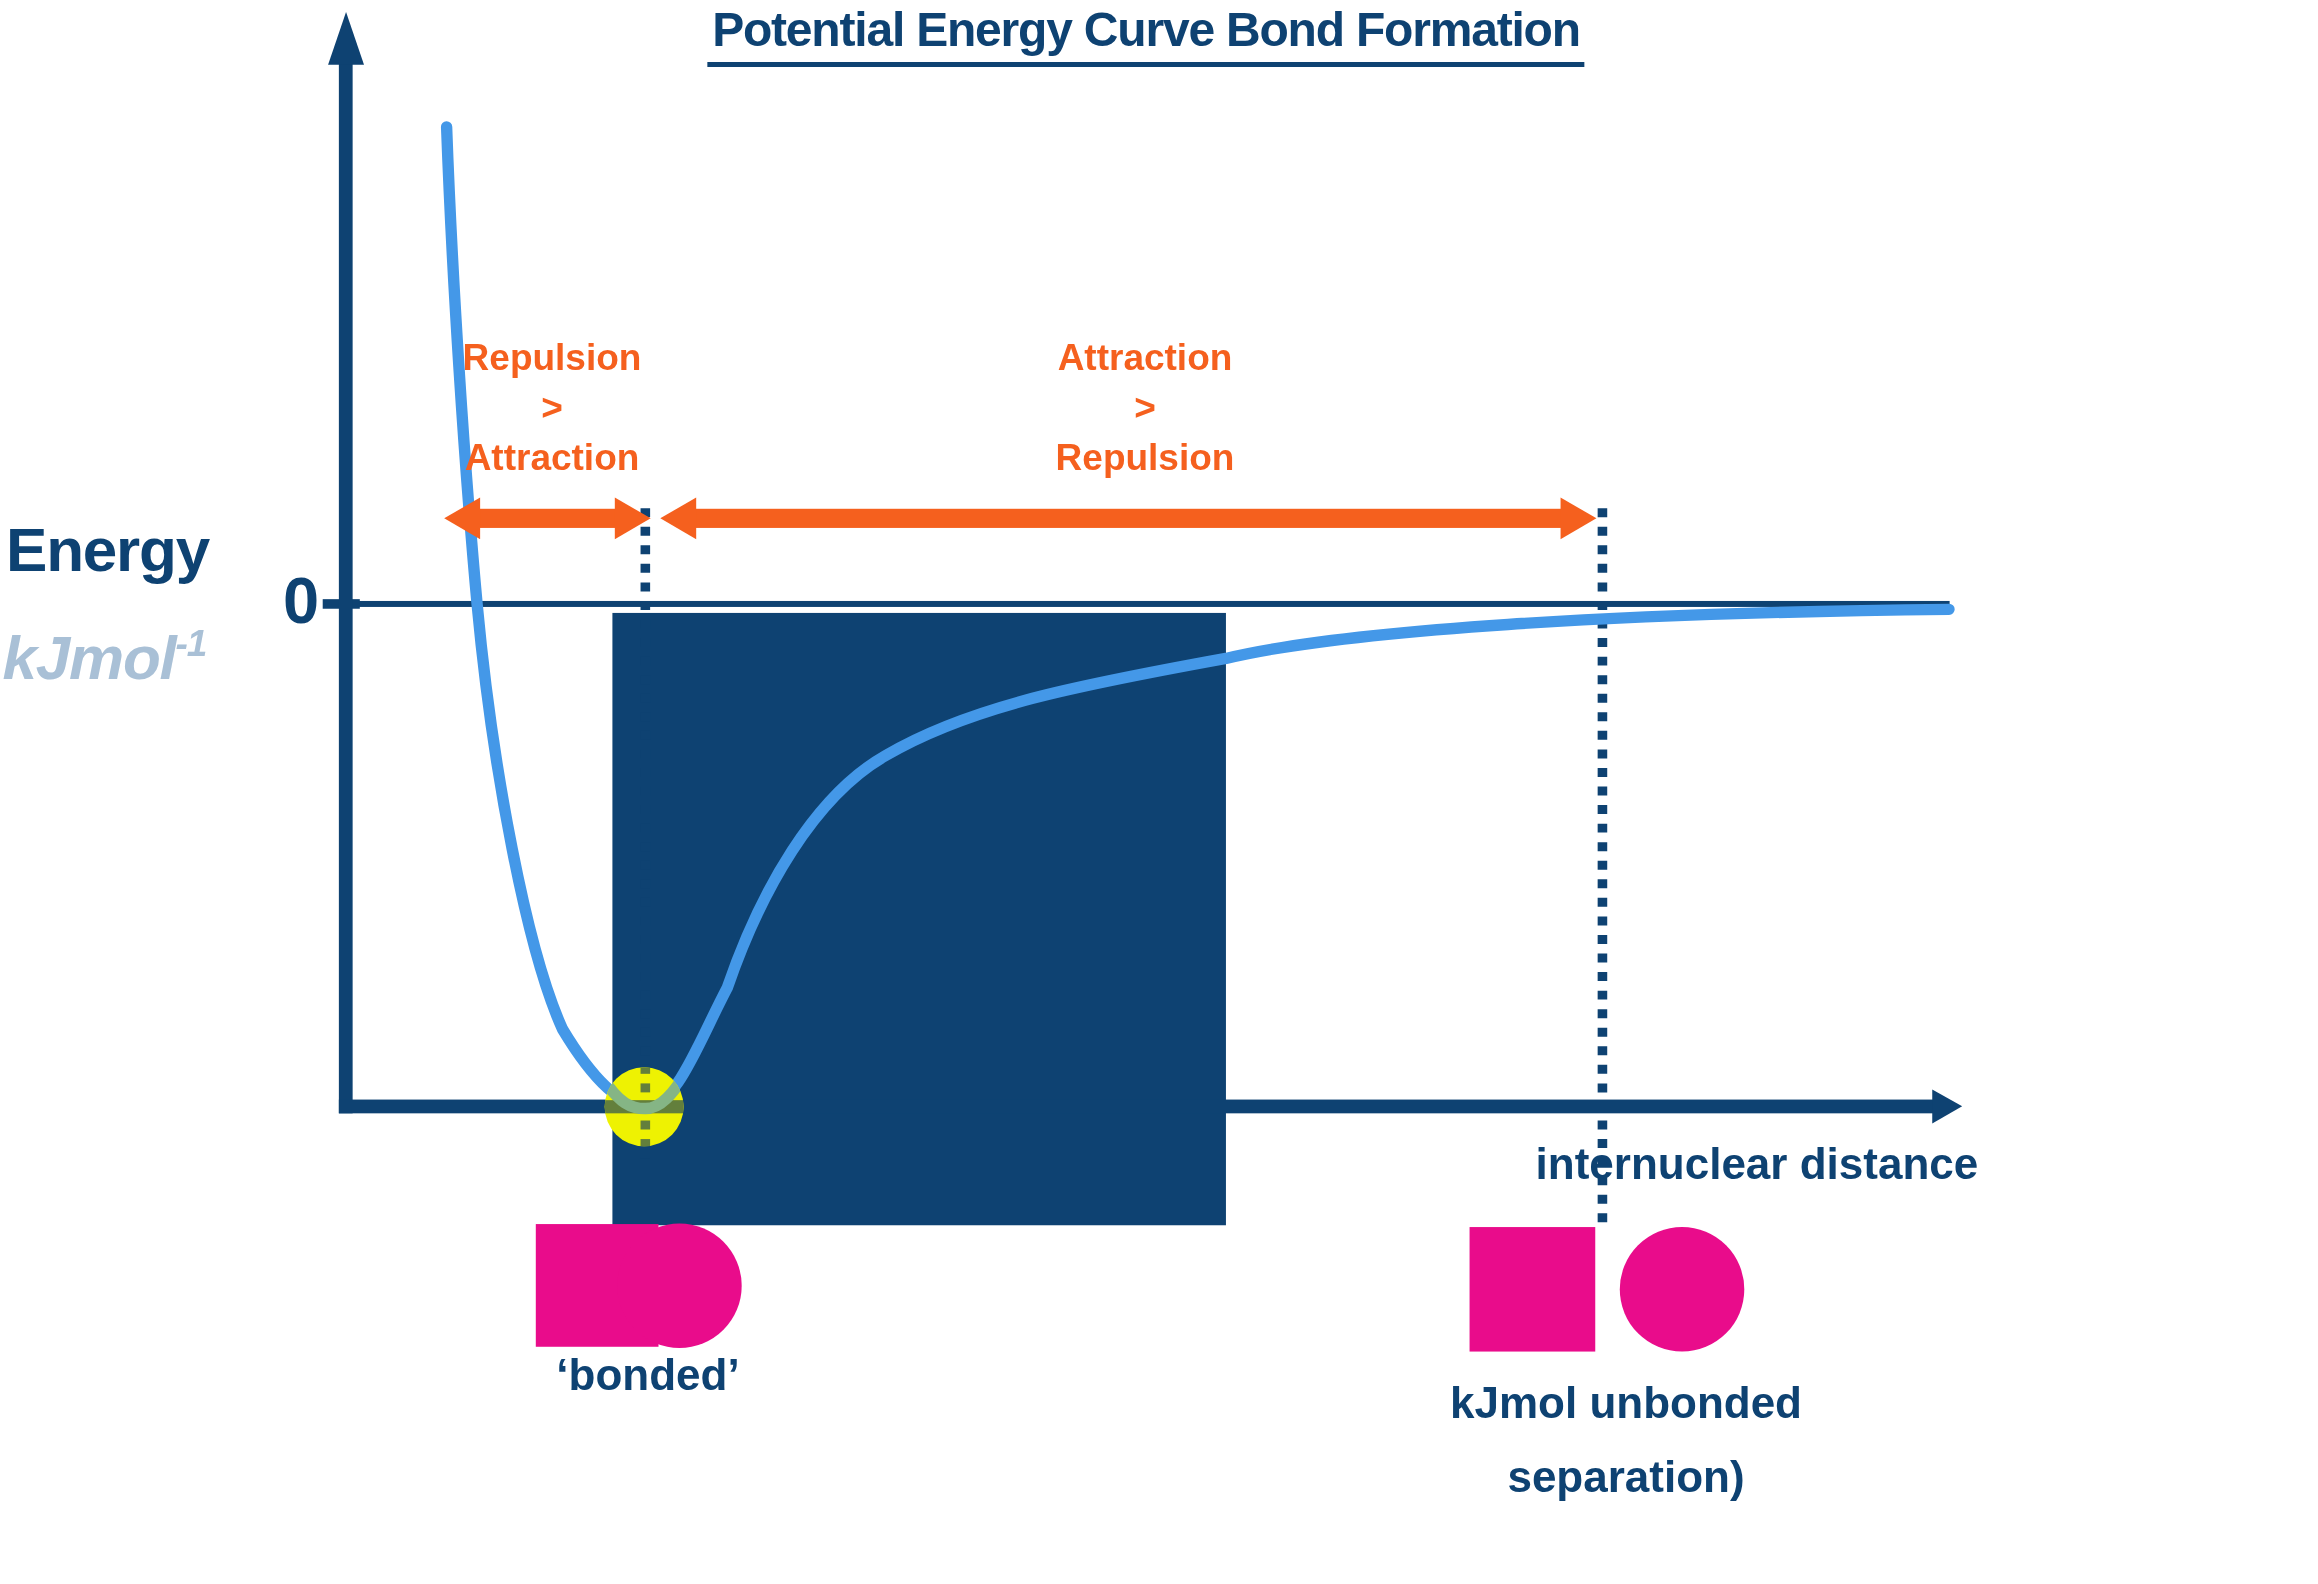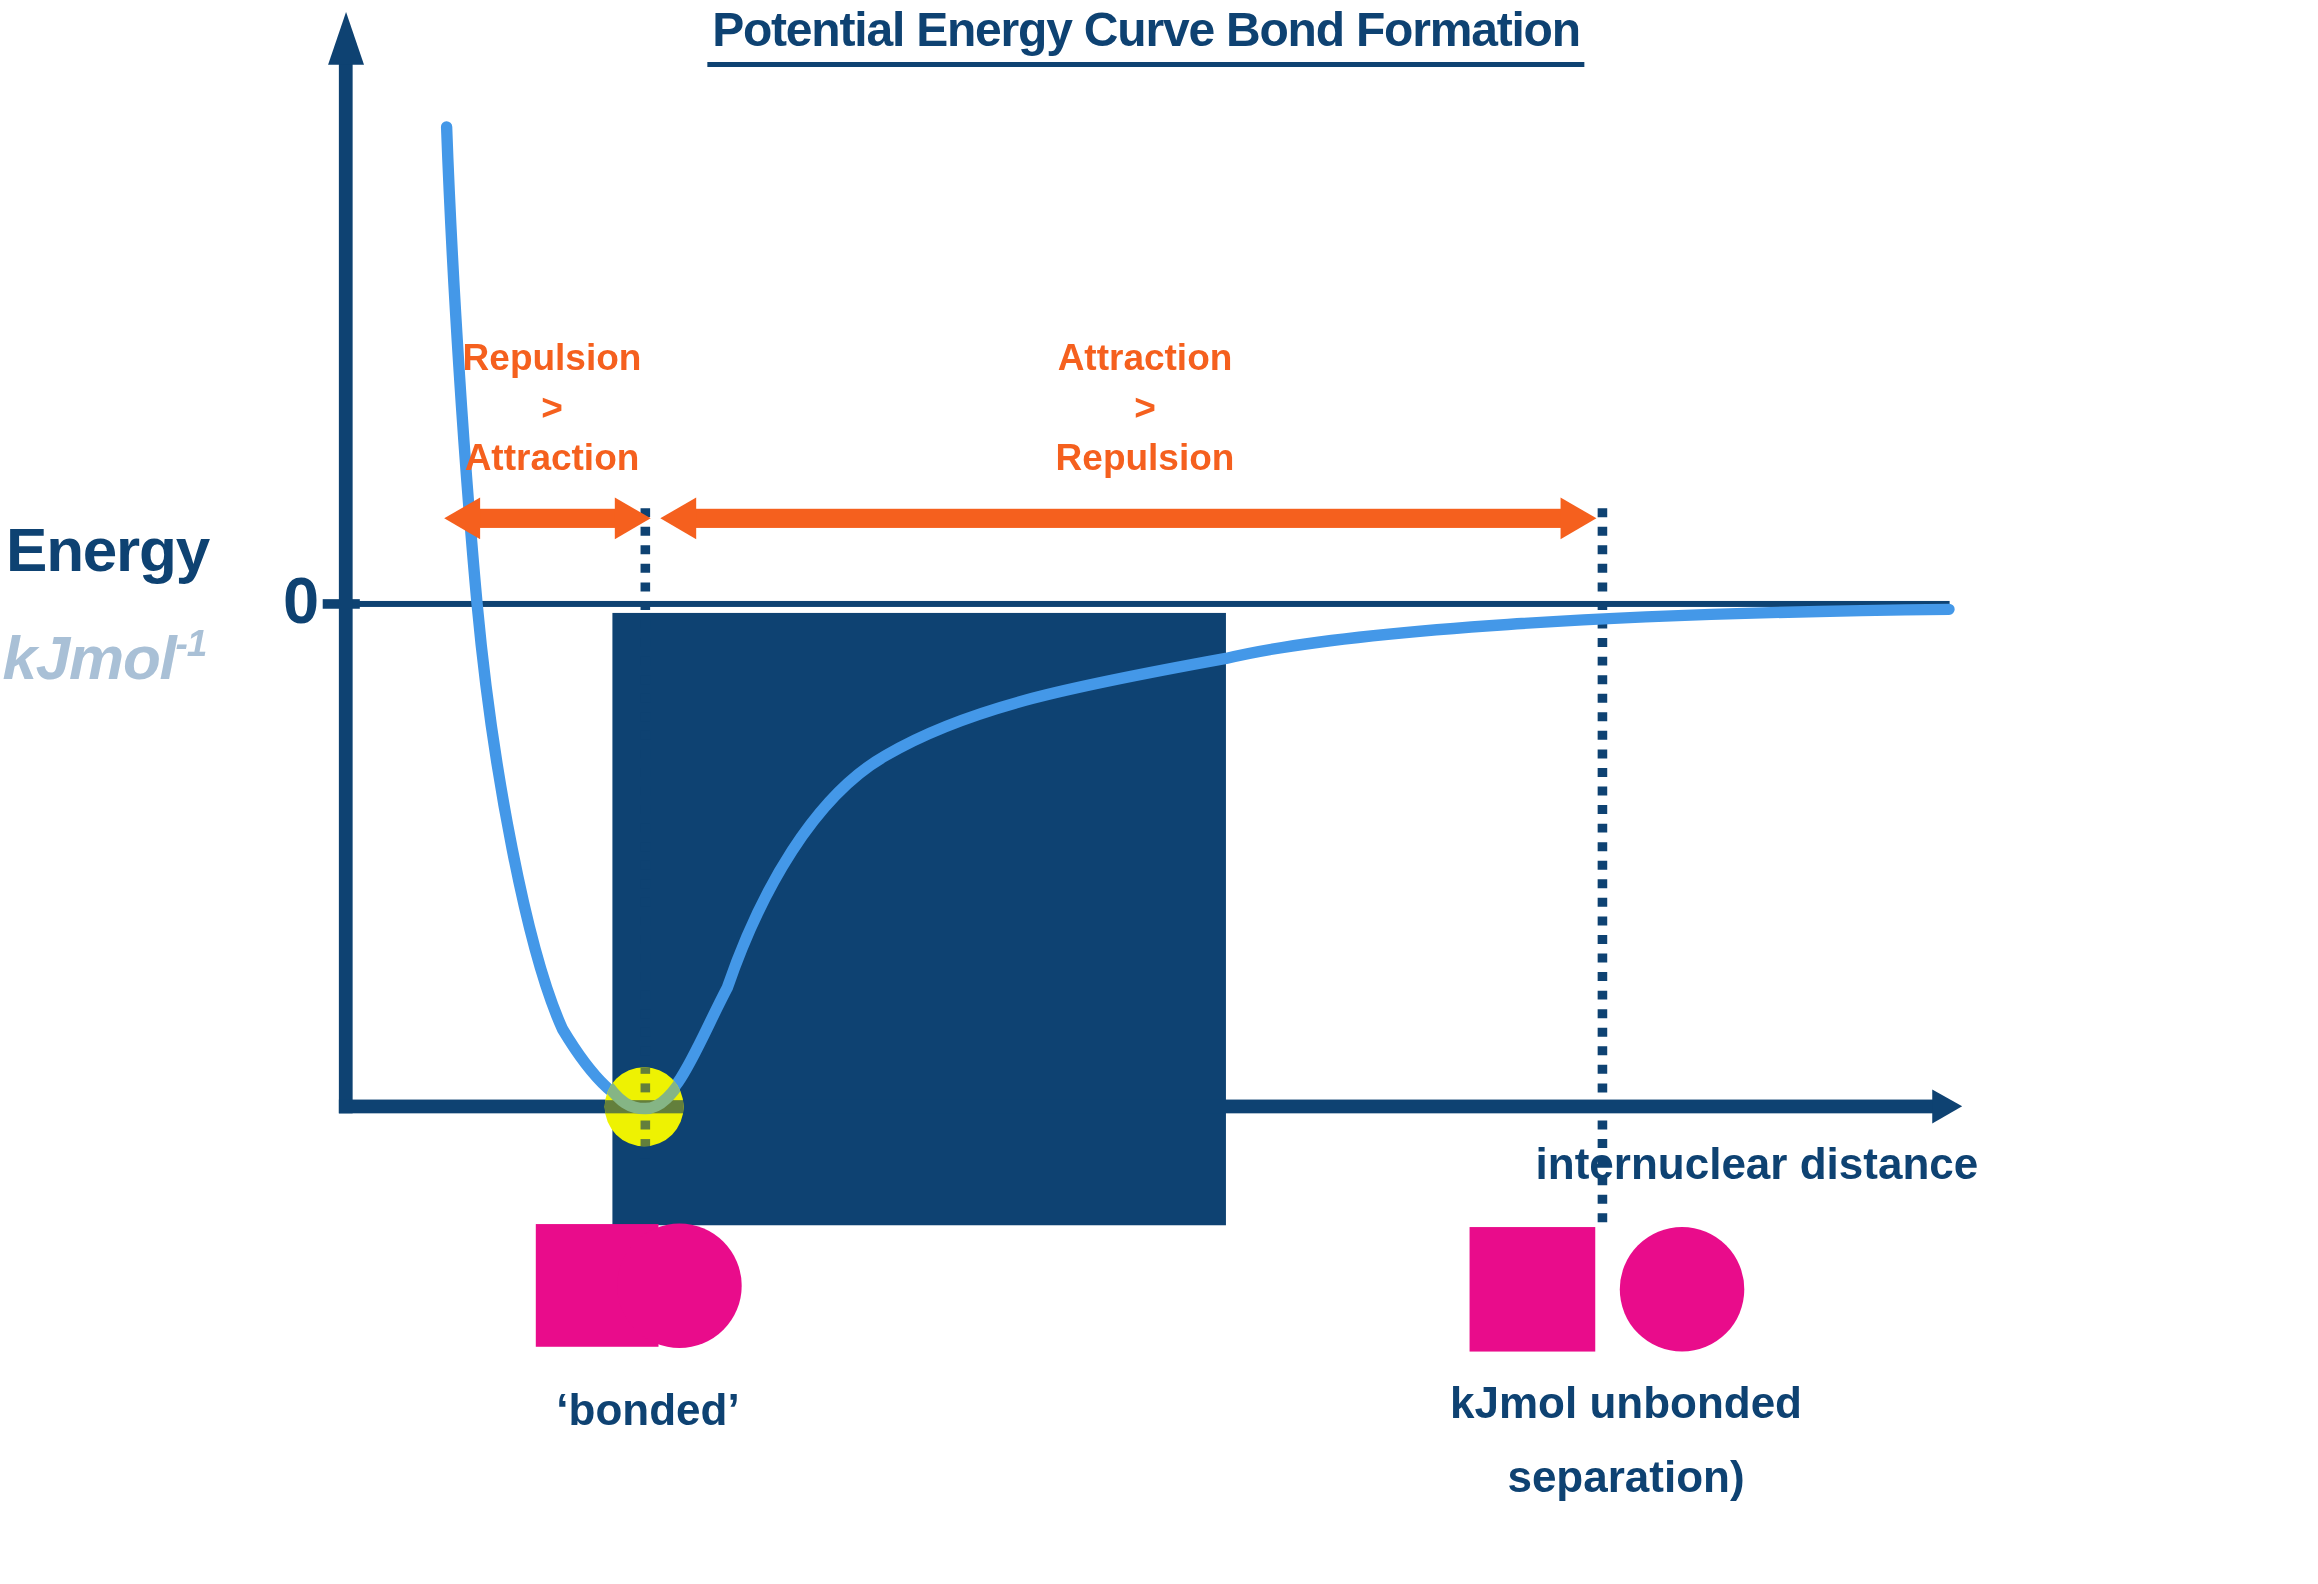--- a/index.html
+++ b/index.html
@@ -30,21 +30,21 @@
   }
   .energy-line{left:6px; top:514px; font-size:62px; color:var(--navy); letter-spacing:-1.2px;text-align:right;}
   .unit-line{left:2.4px; top:622px; font-size:62px; color:var(--lightblue); letter-spacing:-1.2px;font-style:italic;}
   .unit-line sup{font-size:37px; vertical-align:23px;}
   .zero{left:301px; top:600px; transform:translate(-50%,-50%); font-size:65px;}
   .xlabel{
     right:4.8px; top:1126px; text-align:center; font-size:44px; line-height:75px;
     color:var(--navy);
   }
   .xlabel .sym{font-style:italic;}
-  .bonded{left:648px; top:1350px; transform:translateX(-50%); font-size:44px;margin-top:35px;}
+  .bonded{left:648px; top:1350px; transform:translateX(-50%); font-size:44px;}
   .unbonded{
     left:1626px; top:1366px; transform:translateX(-50%); text-align:center;
     font-size:44px; line-height:74px;
   }
 </style>
 </head>
 <body>
 
 <div class="page">
 

